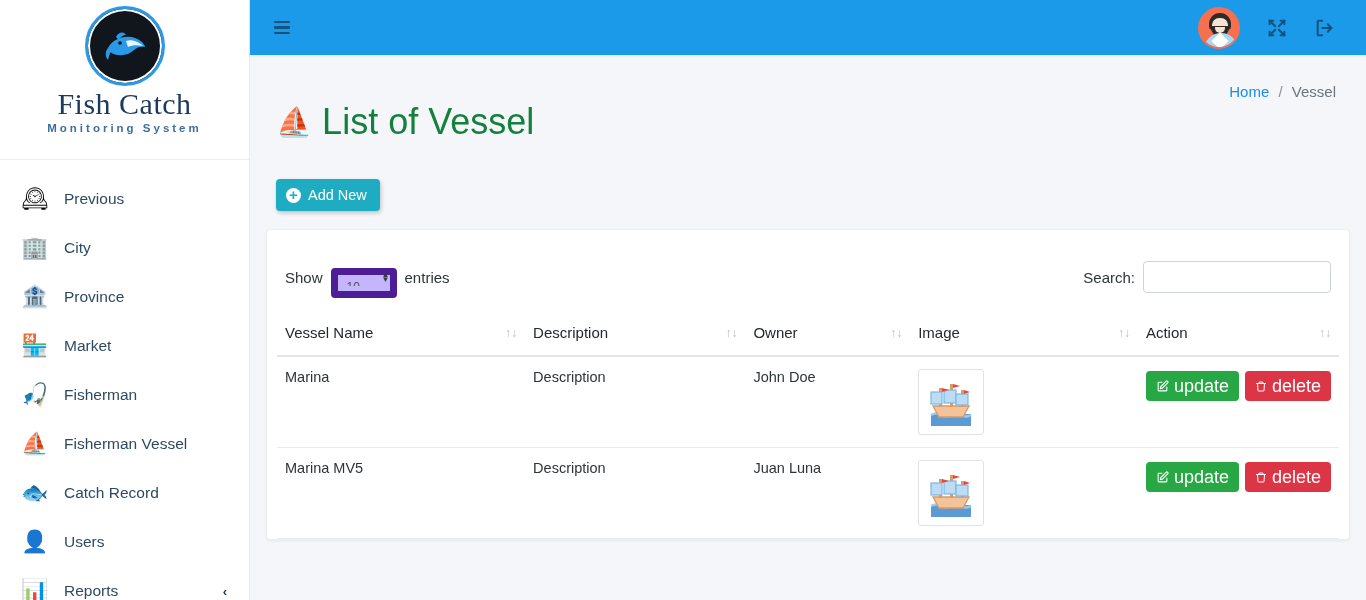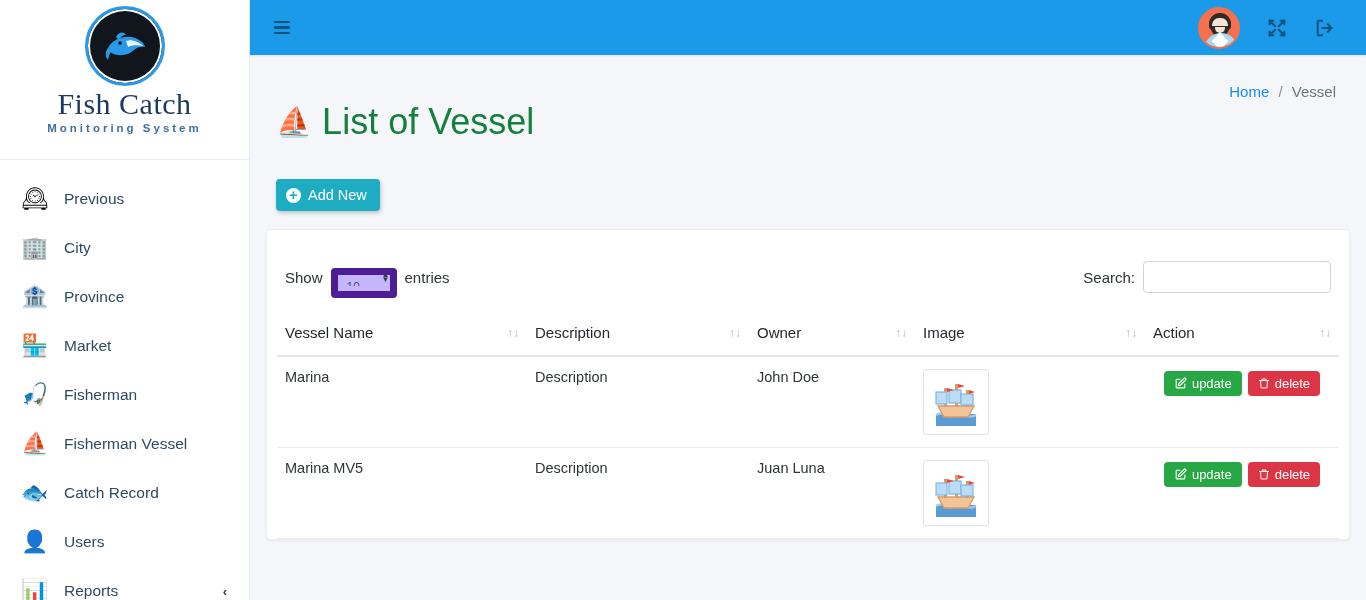--- a/index.html
+++ b/index.html
@@ -158,21 +158,21 @@
   th.col-action .th-inner { justify-content: center; }
   th.col-action .sort-ico { padding-left: 120px; }
   .thumb {
     width: 66px; height: 66px; border: 1px solid #dfe3e6; border-radius: 3px;
     background: #fff; padding: 2px; display: flex; align-items: center; justify-content: center;
   }
   .td-image { padding-left: 0; }
   .actions { display: flex; gap: 6px; justify-content: center; padding-top: 2px; }
   .btn-sm {
     display: inline-flex; align-items: center; gap: 5px;
-    border: none; border-radius: 4px; color: #fff; font-size: 13px;
+    border: none; border-radius: 4px; color: #fff; font-size: 18px;
     padding: 6px 10px; cursor: pointer; line-height: 1;
     font-family: "Liberation Sans", sans-serif;
   }
   .btn-update { background: #28a745; }
   .btn-delete { background: #dc3545; }
 
   .table-footer { display: flex; align-items: center; padding: 14px 8px 16px 8px; }
   .dt-info { font-size: 14.5px; color: #2f3437; }
   .pager { margin-left: auto; display: flex; border: 1px solid #dee2e6; border-radius: 4px; overflow: hidden; }
   .pager span {

